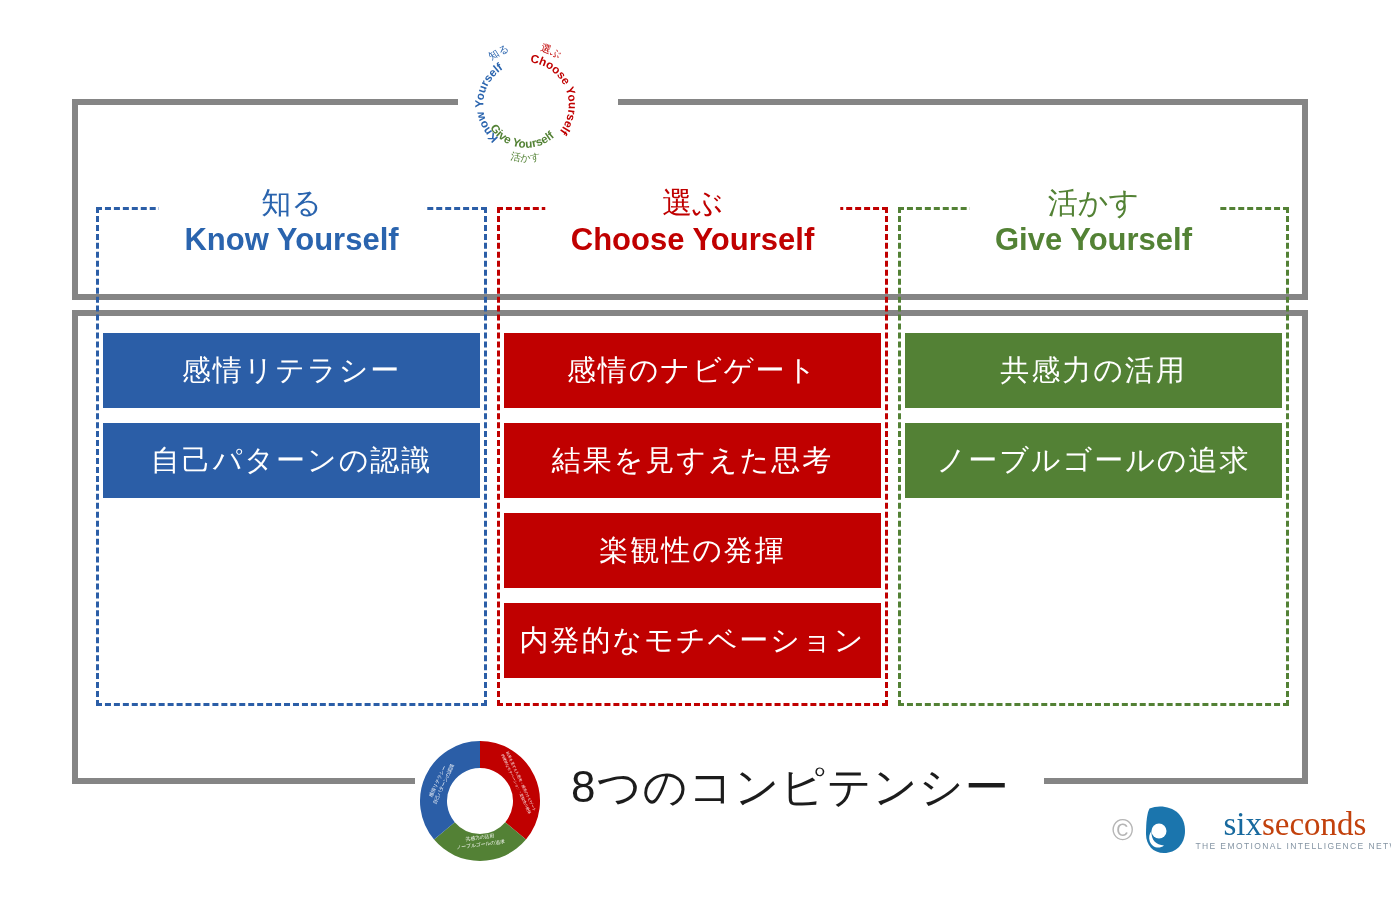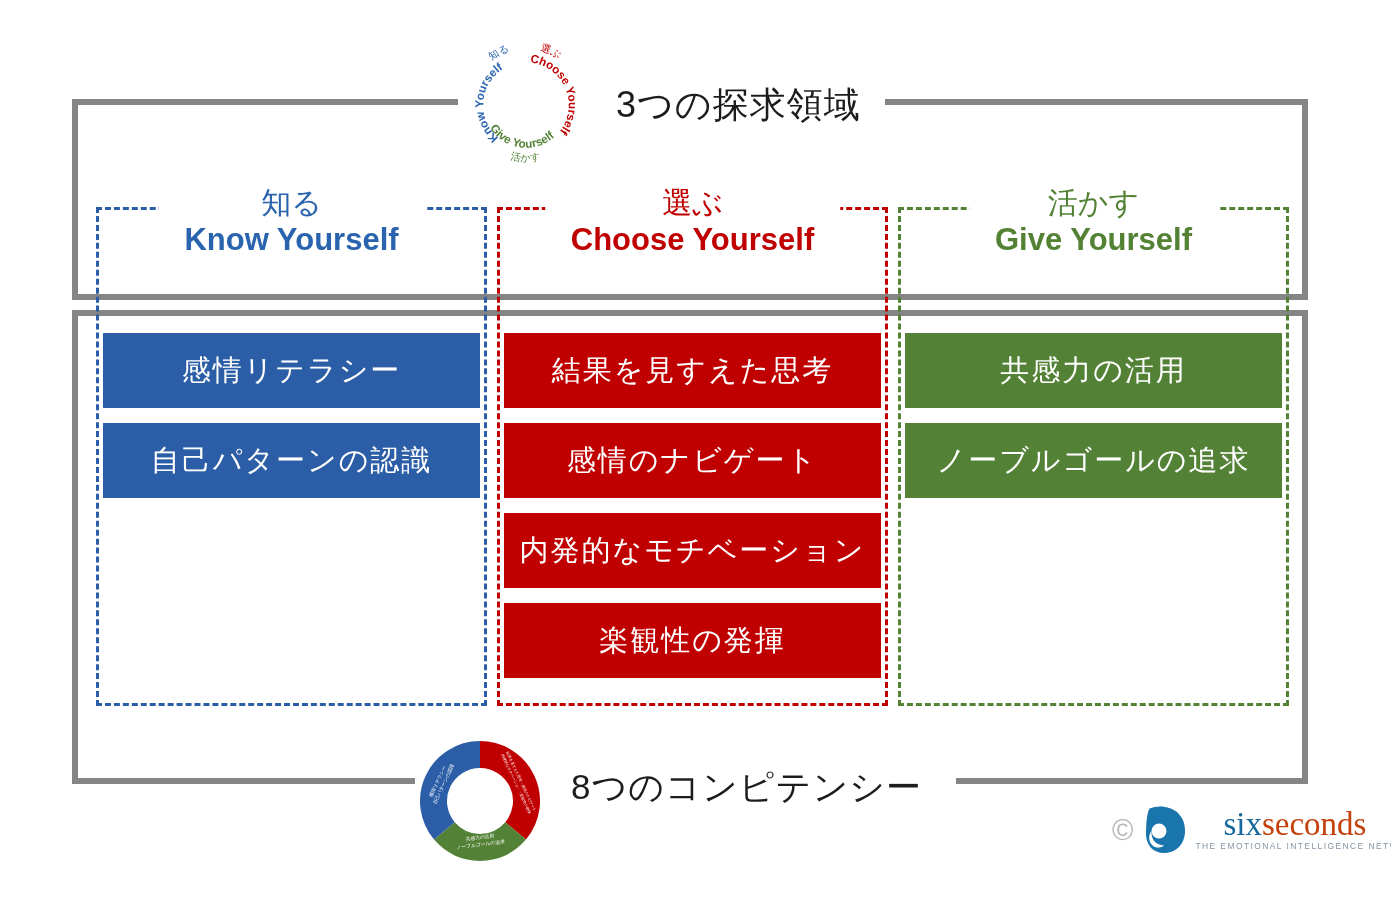--- a/index.html
+++ b/index.html
@@ -55,21 +55,21 @@
   .col-choose .item { background:#C00000; }
   .col-give   .item { background:#538135; }
 
   
   .bottom-block {
     position:absolute; left:415px; top:736px; height:130px;
     display:flex; align-items:center; background:#ffffff;
     padding-right:34px; z-index:6;
   }
   .bottom-title {
-    font-size:35px; color:#1c1c1c; margin-left:26px; letter-spacing:1px;
+    font-size:44px; color:#1c1c1c; margin-left:26px; letter-spacing:1px;
     transform:translateY(-14px); white-space:nowrap;
   }
   .donut-label { fill:#ffffff; font-family:"Liberation Sans", sans-serif; }
 
   
   .brand-block {
     position:absolute; left:1112px; top:806px; display:flex; align-items:center; z-index:7;
   }
   .copyright { color:#b5b5b5; font-size:29px; margin-right:10px; line-height:29px; }
   .brand-mark { margin-right:8px; }
@@ -109,44 +109,43 @@
       <text class="ring-jp" fill="#C00000">
         <textPath href="#rcwo" startOffset="4%">選ぶ</textPath>
       </text>
       <text class="ring-en" fill="#538235">
         <textPath href="#rccw" startOffset="34%">Give Yourself</textPath>
       </text>
       <text class="ring-jp" fill="#538235">
         <textPath href="#rccwo" startOffset="45.5%">活かす</textPath>
       </text>
     </svg>
-    <span class="top-title">3つの探求領域</span>
   </div>
 
   <div class="column col-know">
     <div class="col-header">
       <span class="jp">知る</span>
       <span class="en">Know Yourself</span>
     </div>
     <div class="items">
       <div class="item">感情リテラシー</div>
       <div class="item">自己パターンの認識</div>
     </div>
   </div>
 
   <div class="column col-choose">
     <div class="col-header">
       <span class="jp">選ぶ</span>
       <span class="en">Choose Yourself</span>
     </div>
     <div class="items">
+      <div class="item">感情のナビゲート</div>
       <div class="item">結果を見すえた思考</div>
-      <div class="item">感情のナビゲート</div>
+      <div class="item">楽観性の発揮</div>
       <div class="item">内発的なモチベーション</div>
-      <div class="item">楽観性の発揮</div>
     </div>
   </div>
 
   <div class="column col-give">
     <div class="col-header">
       <span class="jp">活かす</span>
       <span class="en">Give Yourself</span>
     </div>
     <div class="items">
       <div class="item">共感力の活用</div>

